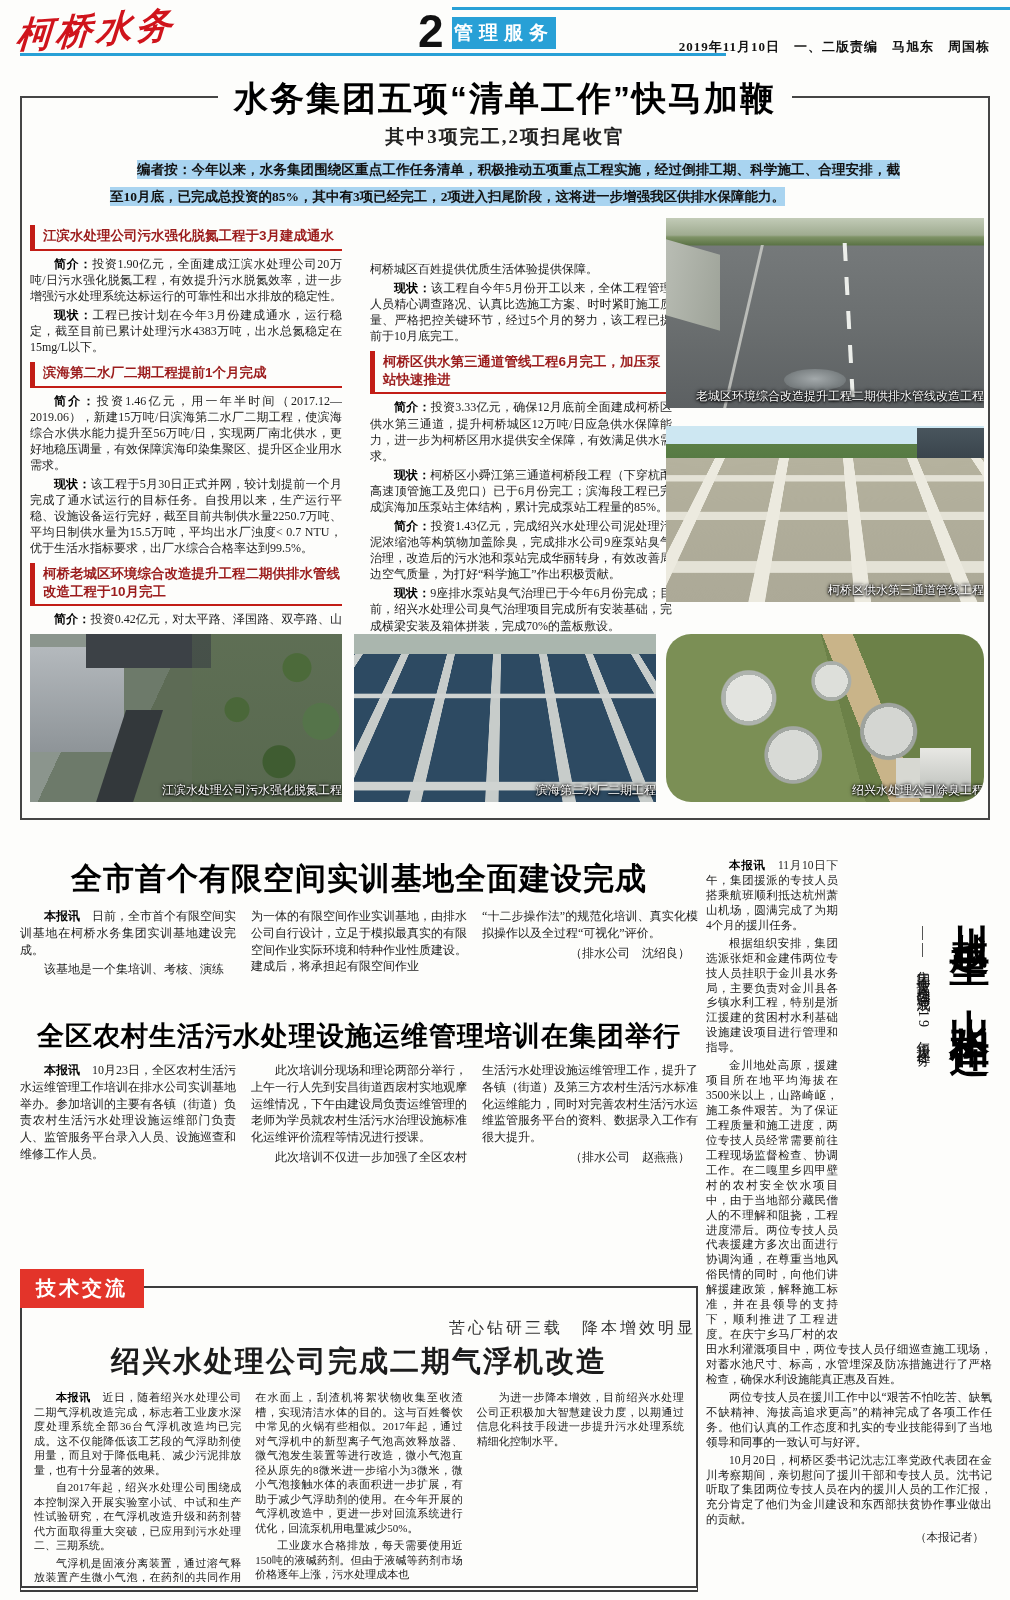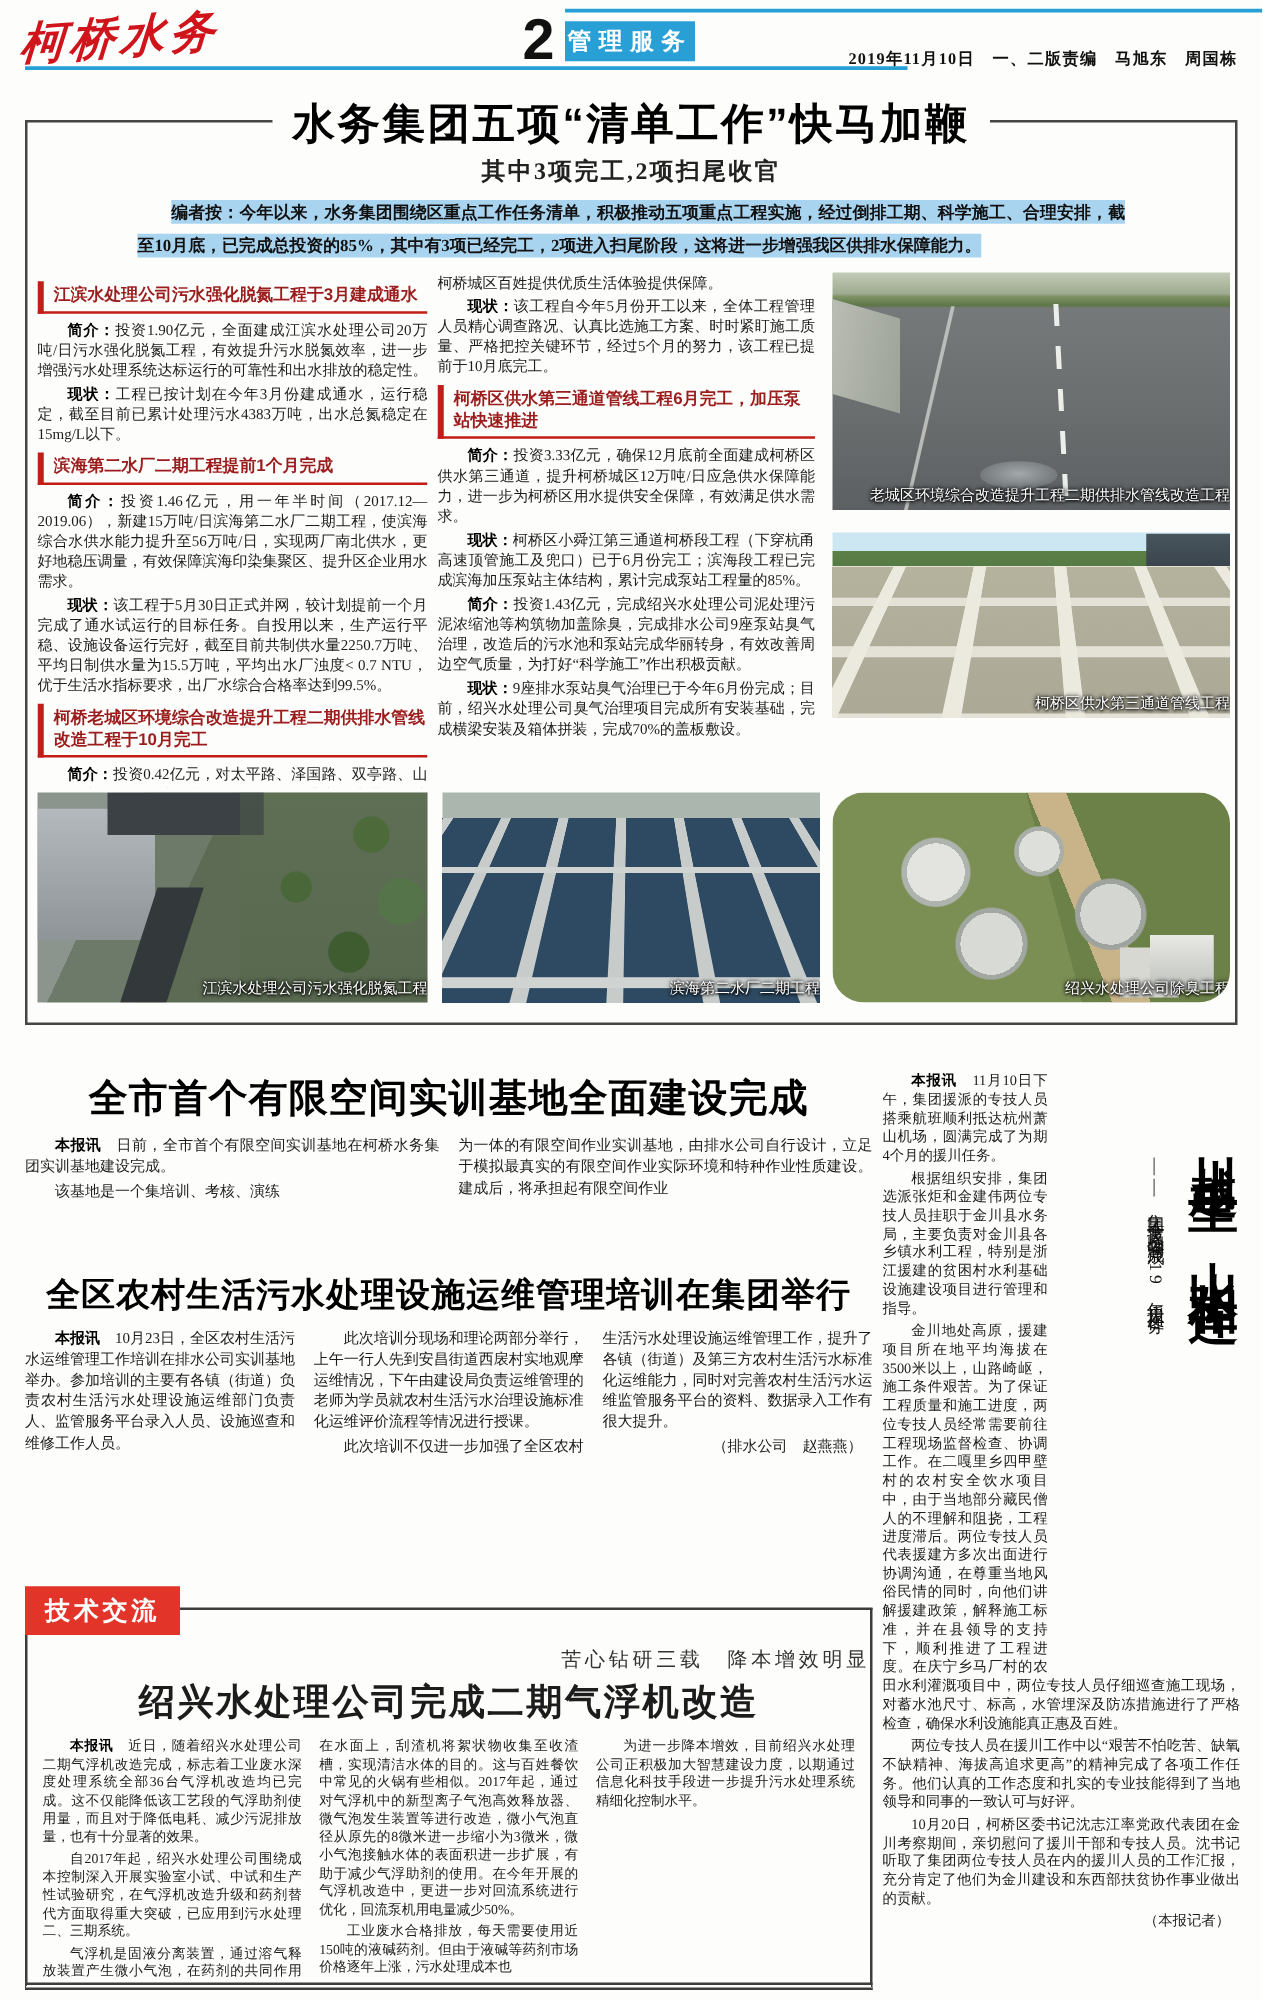--- a/index.html
+++ b/index.html
@@ -20,21 +20,21 @@
   .main-title{position:absolute;top:-22px;left:50%;transform:translateX(-50%);background:#fdfdfb;
               padding:0 16px;white-space:nowrap;font:bold 34px "Liberation Sans",sans-serif;letter-spacing:2px;color:#000;}
   .main-sub{position:absolute;top:26px;left:0;right:0;text-align:center;
             font:bold 19px "Liberation Serif",serif;letter-spacing:2px;color:#222;}
   .editor-note{position:absolute;top:58px;left:88px;right:88px;font:bold 13.5px "Liberation Serif",serif;
                line-height:2.0;text-indent:2em;text-align:justify;color:#111;}
   .editor-note .hl{background:#a9d4f0;padding:2px 0;}
   
   .mcol{position:absolute;top:120px;height:412px;overflow:hidden;font-size:12px;line-height:1.34;}
   .colA{left:8px;width:312px;}
-  .colB{left:328px;width:302px;}
+  .colB{left:348px;width:302px;margin-top:43px;}
   .it{margin:0 0 3px;text-indent:2em;text-align:justify;}
   .it .lb{color:#000;}
   .it.cont{text-indent:0;}
   .it.sig{text-indent:0;text-align:right;padding-right:8px;margin-top:2px;}
   .it.sec-head{font:bold 13.5px "Liberation Sans",sans-serif;line-height:1.3;color:#9b1c1c;
                text-indent:0;text-align:left;border-left:5px solid #c21d16;border-bottom:2px solid #c21d16;
                padding:2px 0 4px 8px;margin:7px 0 5px;}
   
   .ph{position:absolute;overflow:hidden;background:#888;}
   .cap{position:absolute;left:0;right:0;bottom:3px;text-align:right;color:#fff;z-index:6;
@@ -42,21 +42,21 @@
   .ph-road{left:644px;top:120px;width:318px;height:190px;
     background:linear-gradient(180deg,#c2cbb7 0%,#9fab90 9%,#7f9367 10%,#5d7547 14%,#75797a 15%,#6b6f70 55%,#5c6062 100%);}
   .ph-road .walk{position:absolute;top:15%;left:0;width:17%;height:40%;
     background:linear-gradient(100deg,#b9bdb4,#9da298);transform:skewY(16deg);}
   .ph-road .lane-c{position:absolute;top:13%;bottom:0;left:57%;width:4px;
     background:repeating-linear-gradient(180deg,#eceeea 0 18px,transparent 18px 34px);transform:skewX(3deg);}
   .ph-road .lane-l{position:absolute;top:14%;bottom:0;left:24%;width:3px;background:#d4d6d0;
     opacity:.75;transform:skewX(-13deg);}
   .ph-road .manhole{position:absolute;bottom:9%;left:37%;width:62px;height:22px;border-radius:50%;
     background:radial-gradient(ellipse at 50% 45%,#a3a9ab,#787e80 65%,#63686a);}
-  .ph-grid{left:644px;top:328px;width:318px;height:148px;
+  .ph-grid{left:644px;top:328px;width:318px;height:176px;
     background:linear-gradient(180deg,#cde7f2 0%,#cde7f2 10%,#5b7f46 10%,#567a43 19%,#8d9587 19%,#c9c6b4 23%,#c4c1ae 100%);}
   .ph-grid .bld{position:absolute;top:1%;right:0;width:21%;height:30%;
     background:linear-gradient(180deg,#49555d,#2e3840);}
   .ph-grid .mesh{position:absolute;left:-25%;right:-25%;top:18%;bottom:-32%;
     background:repeating-linear-gradient(90deg,#eceadf 0 10px,transparent 10px 64px),
                repeating-linear-gradient(0deg,#e4e2d6 0 8px,transparent 8px 42px),
                linear-gradient(180deg,#b5b29e,#a8a594);
     transform:perspective(260px) rotateX(50deg);transform-origin:50% 0;}
   .ph-plant{left:8px;top:536px;width:312px;height:168px;
     background:linear-gradient(115deg,#8b958d 0 22%,#6d7a6a 22% 40%,#5d6b55 40% 100%);}
@@ -190,20 +190,25 @@
   <div class="cols3 a1-cols">
     <div class="c">
 
     <div class="it para"><b class="lb">本报讯　</b><span>日前，全市首个有限空间实训基地在柯桥水务集团实训基地建设完成。</span></div>
         <div class="it para"><span>该基地是一个集培训、考核、演练</span></div>
       </div>
     <div class="c">
 
     <div class="it cont"><span>为一体的有限空间作业实训基地，由排水公司自行设计，立足于模拟最真实的有限空间作业实际环境和特种作业性质建设。建成后，将承担起有限空间作业</span></div>
       </div>
+    <div class="c">
+
+    <div class="it cont"><span>“十二步操作法”的规范化培训、真实化模拟操作以及全过程“可视化”评价。</span></div>
+        <div class="it sig"><span>（排水公司　沈绍良）</span></div>
+      </div>
   </div>
 
   <div class="a-title a2-title">全区农村生活污水处理设施运维管理培训在集团举行</div>
   <div class="cols3 a2-cols">
     <div class="c">
 
     <div class="it para"><b class="lb">本报讯　</b><span>10月23日，全区农村生活污水运维管理工作培训在排水公司实训基地举办。参加培训的主要有各镇（街道）负责农村生活污水处理设施运维部门负责人、监管服务平台录入人员、设施巡查和维修工作人员。</span></div>
       </div>
     <div class="c">
 

